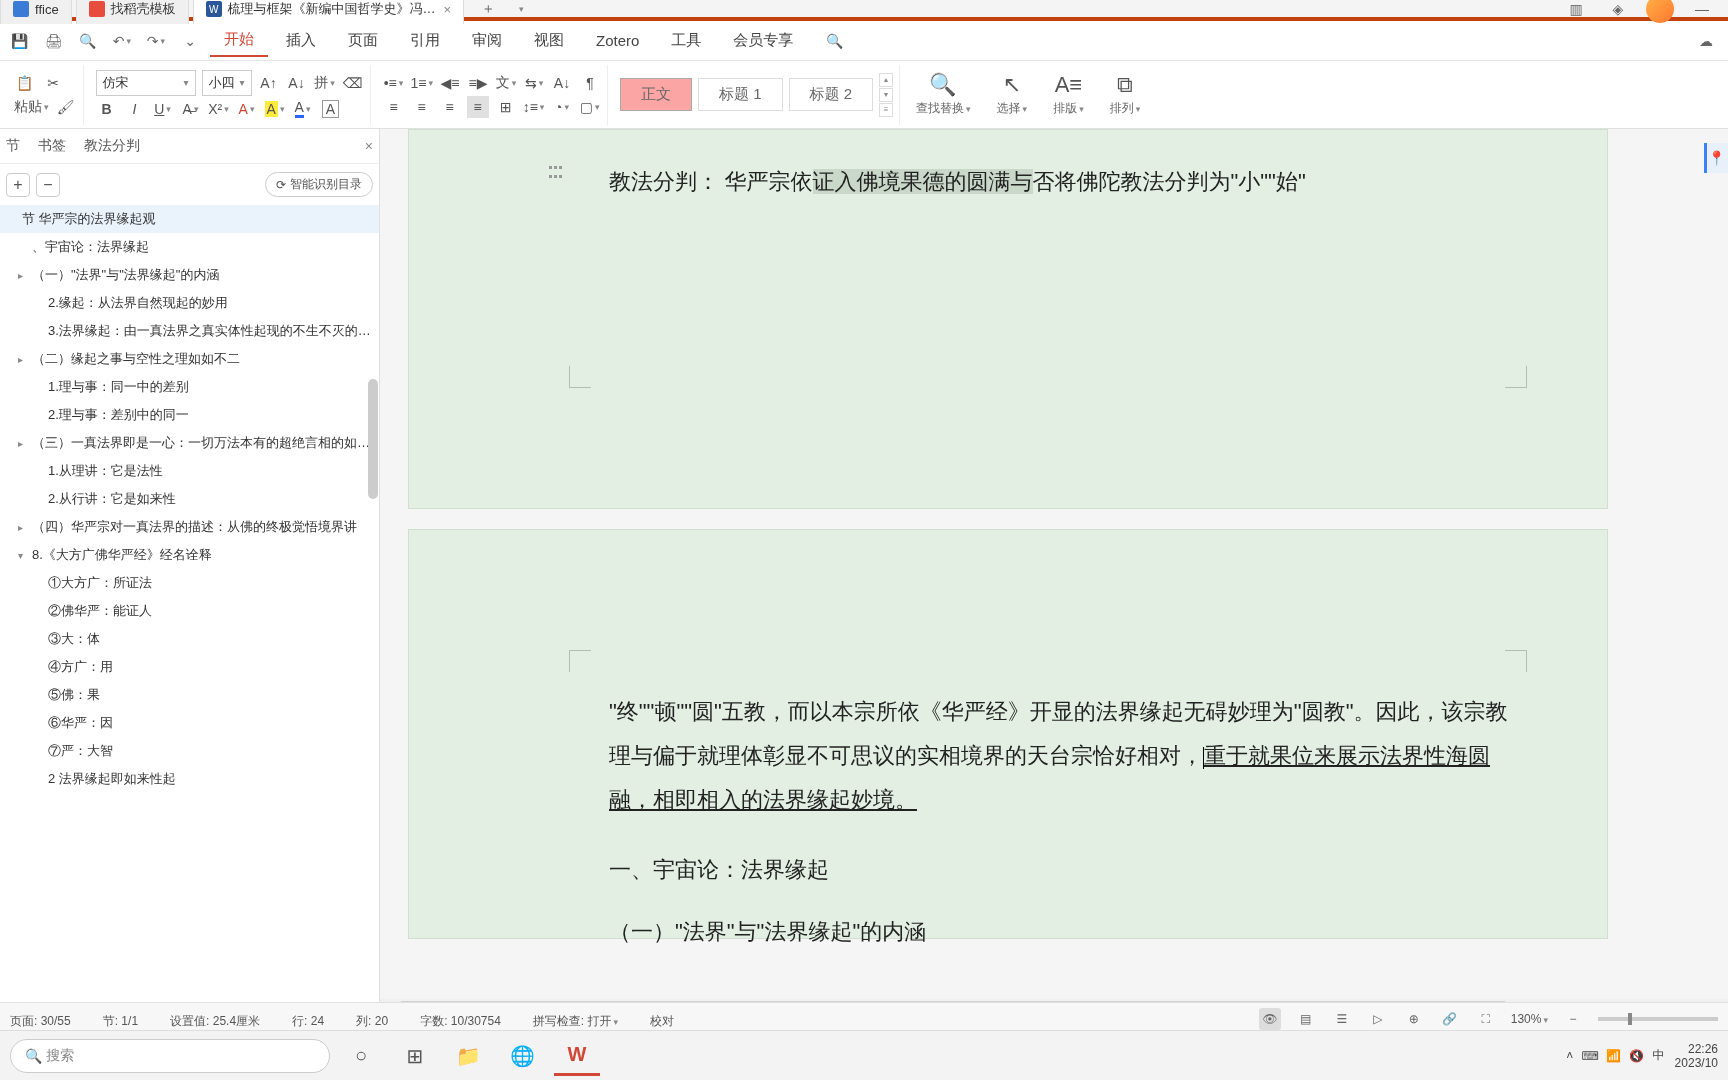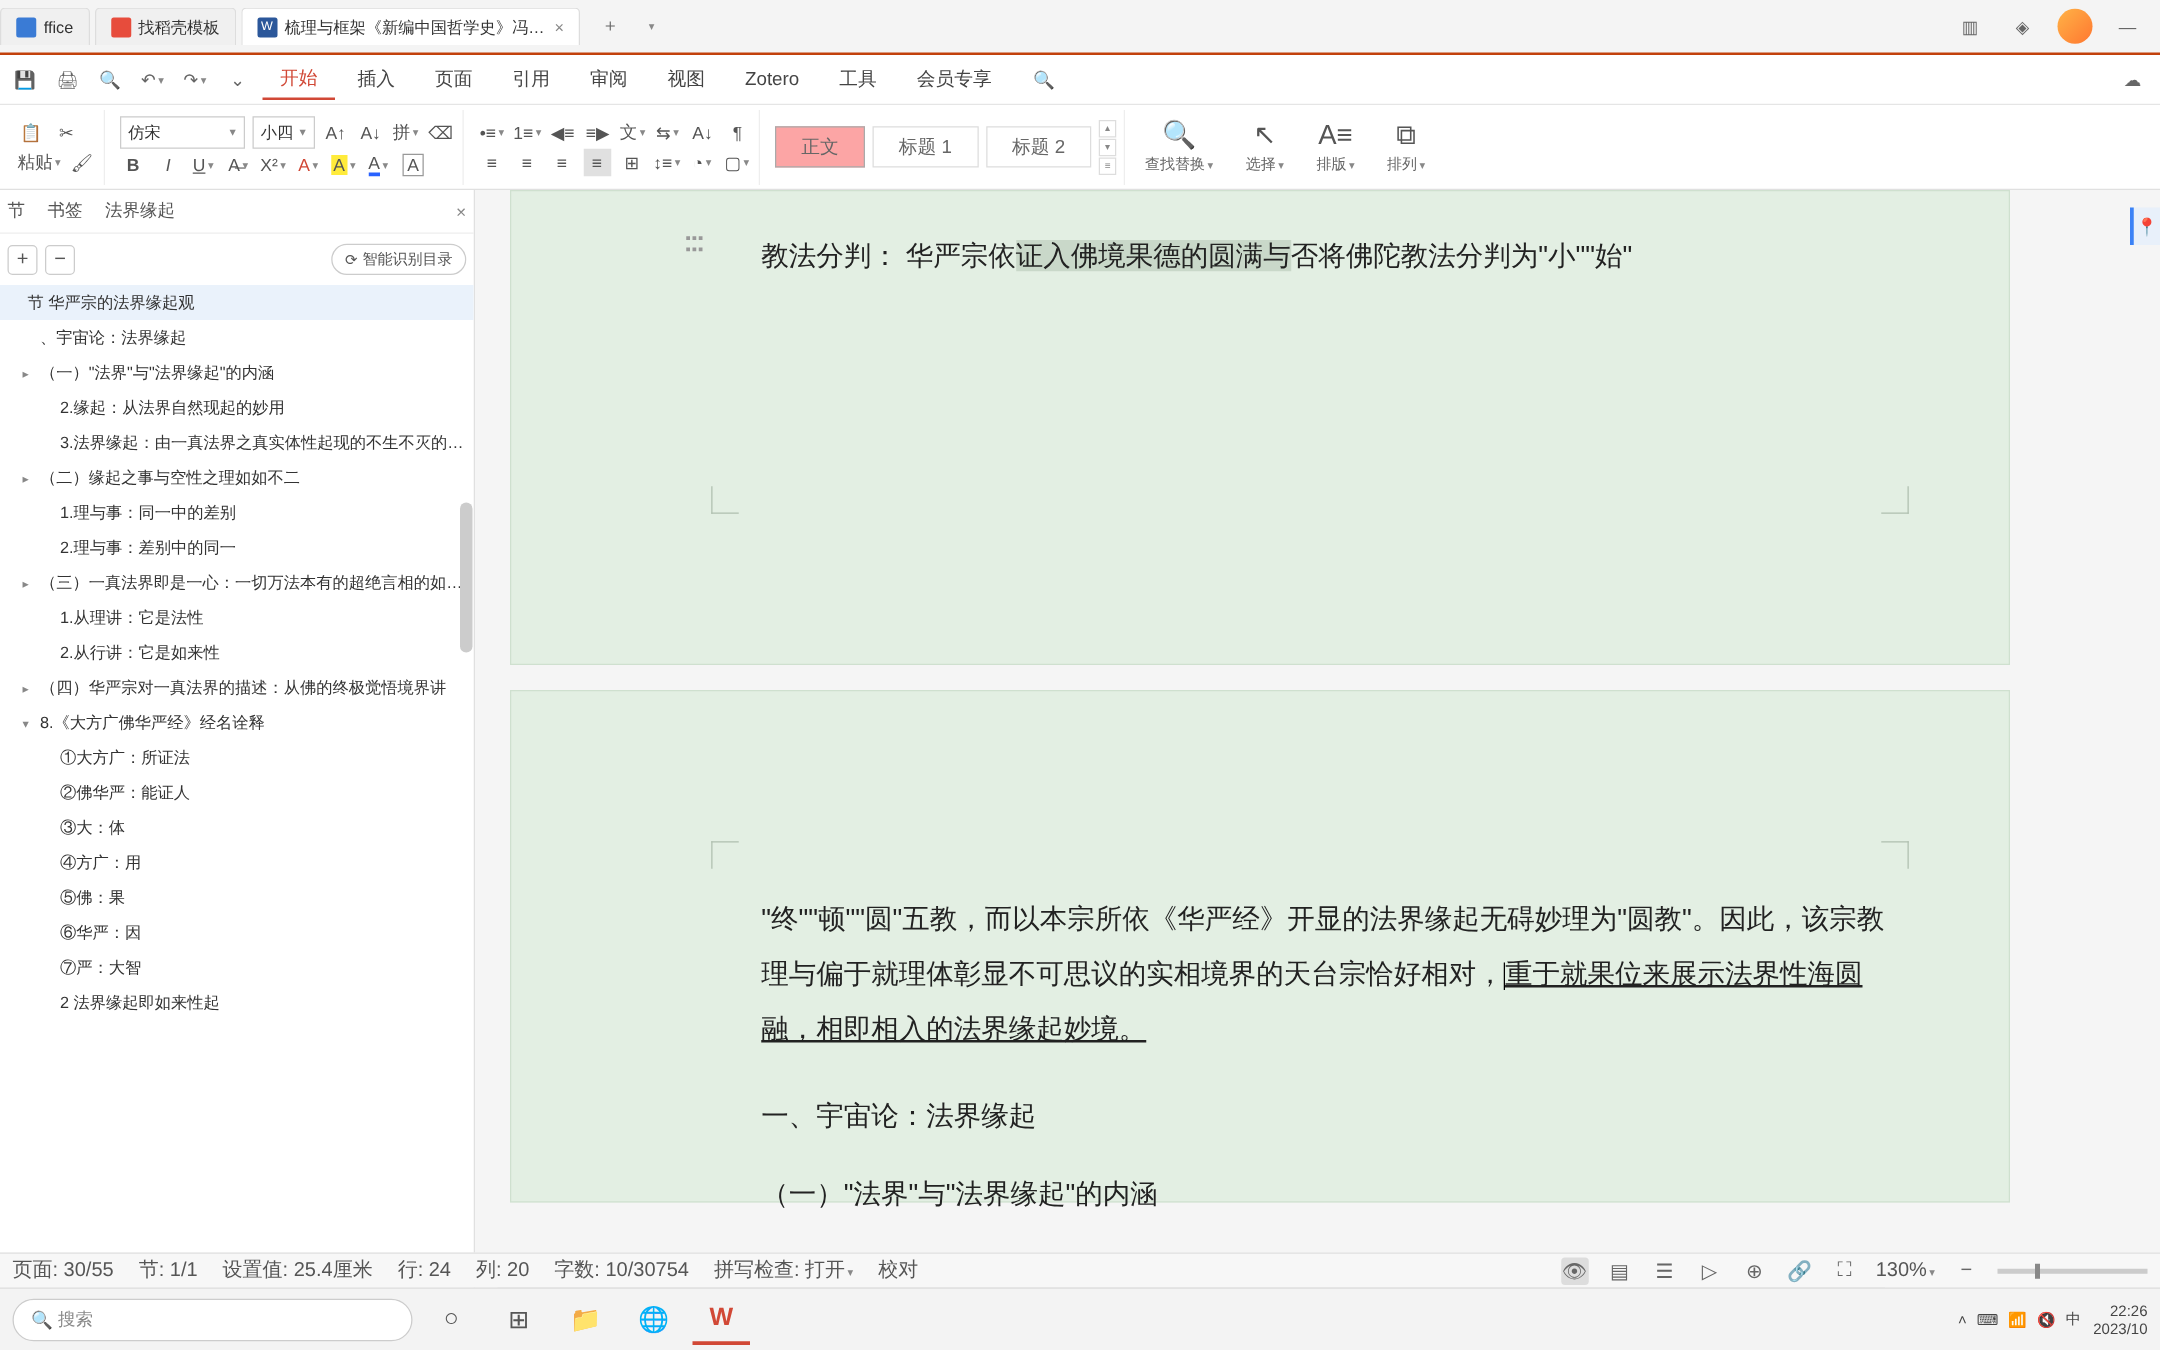--- a/index.html
+++ b/index.html
@@ -1,18 +1,18 @@
 <!DOCTYPE html>
 <html><head>
 <meta charset="utf-8">
 <style>
 * { margin:0; padding:0; box-sizing:border-box; font-family:"Microsoft YaHei","SimSun",sans-serif; }
 body { background:#fff; width:1728px; height:1080px; overflow:hidden; font-size:14px; color:#333; position:relative; }
 
-.titlebar { height:44px; display:flex; align-items:center; background:#f4f4f4; border-bottom:2px solid #c2410c; }
+.titlebar { height:21px; display:flex; align-items:center; background:#f4f4f4; border-bottom:4px solid #c2410c; }
 .tab { display:flex; align-items:center; height:30px; padding:0 12px; background:#fff; border:1px solid #ddd; border-bottom:none; border-radius:4px 4px 0 0; margin-right:4px; font-size:13px; }
 .tab.inactive { background:#f0f0f0; }
 .tab .ico { width:16px; height:16px; margin-right:6px; border-radius:2px; display:flex; align-items:center; justify-content:center; font-size:10px; color:#fff; }
 .tab .close { margin-left:8px; color:#888; }
 .newtab { width:24px; height:24px; display:flex; align-items:center; justify-content:center; color:#666; margin-left:8px; }
 .titlebar-right { margin-left:auto; display:flex; gap:14px; padding-right:12px; }
 .titlebar-right div { width:28px; height:28px; display:flex; align-items:center;justify-content:center; color:#666; }
 .avatar { width:24px;height:24px;border-radius:50%; background:linear-gradient(135deg,#ffb347,#ff7730); }
 
 .menubar { height:40px; display:flex; align-items:center; padding:0 6px; border-bottom:1px solid #e5e5e5; gap:4px; }
@@ -66,21 +66,21 @@
 .hl { background:#c9d8c9; }
 .uline { text-decoration:underline; }
 .bold { font-weight:normal; }
 .docdrag { position:absolute; left:140px; top:36px; width:16px; height:16px; display:flex; flex-wrap:wrap; gap:2px; }
 .docdrag span { width:3px; height:3px; background:#999; }
 .cursor { display:inline-block; width:1px; height:22px; background:#000; vertical-align:middle; }
 .marker { position:absolute; right:0; top:14px; width:24px; height:30px; background:#e8f0fa; border-left:3px solid #3b82f6; display:flex; align-items:center;justify-content:center; color:#3b82f6; }
 .hscroll { position:absolute; left:0; right:0; bottom:0; height:14px; background:#f0f0f0; }
 .hscroll .thumb { position:absolute; left:18px; width:1110px; height:10px; top:2px; background:#d0d0d0; border-radius:5px; }
 
-.statusbar { position:absolute; bottom:50px; left:0; right:0; height:28px; background:#f7f7f7; border-top:1px solid #e0e0e0; display:flex; align-items:center; font-size:16px; color:#555; padding:0 10px; gap:20px; }
+.statusbar { position:absolute; bottom:50px; left:0; right:0; height:28px; background:#f7f7f7; border-top:1px solid #e0e0e0; display:flex; align-items:flex-end; font-size:12px; color:#555; padding:0 10px; gap:32px; }
 .statusbar .right { margin-left:auto; display:flex; gap:14px; align-items:center; }
 .statusbar .sbtn { width:22px; height:22px; display:flex; align-items:center; justify-content:center; color:#666; }
 .statusbar .sbtn.active { background:#ddd; border-radius:3px; }
 .zoomslider { width:120px; height:4px; background:#ccc; position:relative; }
 .zoomslider .knob { position:absolute; left:30px; top:-4px; width:4px; height:12px; background:#888; }
 
 .taskbar { position:absolute; bottom:0; left:0; right:0; height:50px; background:#f3f3f3; border-top:1px solid #ddd; display:flex; align-items:center; padding:0 10px; gap:8px; }
 .searchbox { flex:0 0 320px; height:34px; background:#fff; border:1px solid #ccc; border-radius:17px; padding:0 14px; display:flex; align-items:center; color:#888; font-size:14px; }
 .taskicon { width:46px; height:40px; display:flex; align-items:center; justify-content:center; font-size:20px; color:#555; }
 .taskicon.active { border-bottom:3px solid #d14836; }
@@ -241,21 +241,21 @@
     <div class="biglbl dropdown-caret">排列</div>
   </div>
 </div>
 
 <div class="main">
 
   <div class="sidepanel" style="position:relative">
     <div class="sidetabs">
       <span>节</span>
       <span>书签</span>
-      <span>法界缘起</span>
+      <span>教法分判</span>
       <span class="closepane">×</span>
     </div>
     <div class="sidetools">
       <div class="addrem">+</div>
       <div class="addrem">−</div>
       <div class="smart">
         <span>⟳</span>
         <span>智能识别目录</span>
       </div>
     </div>

